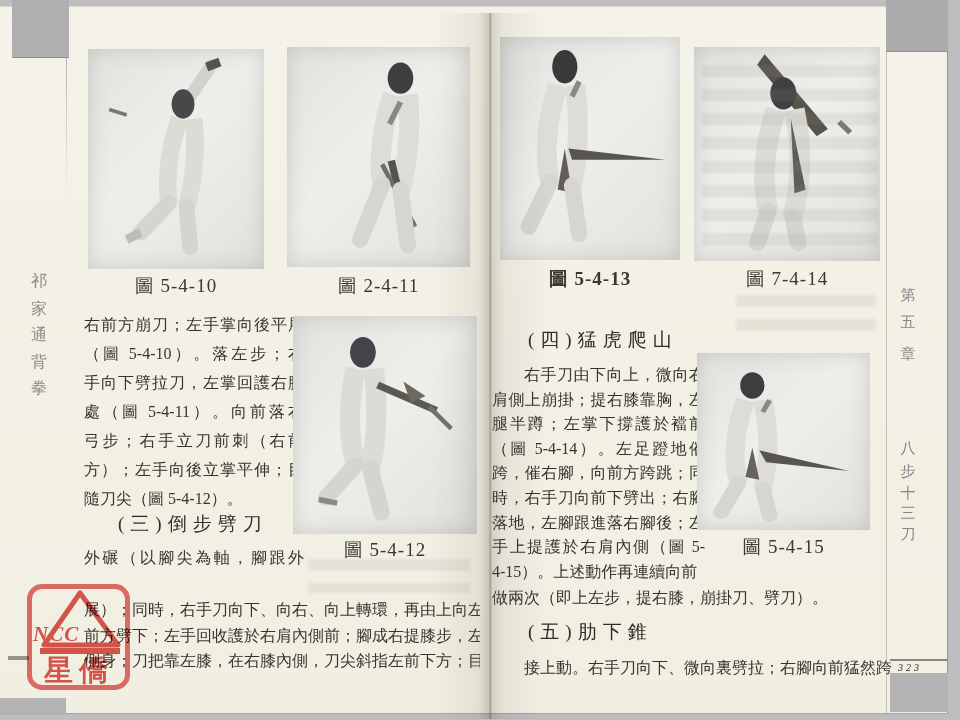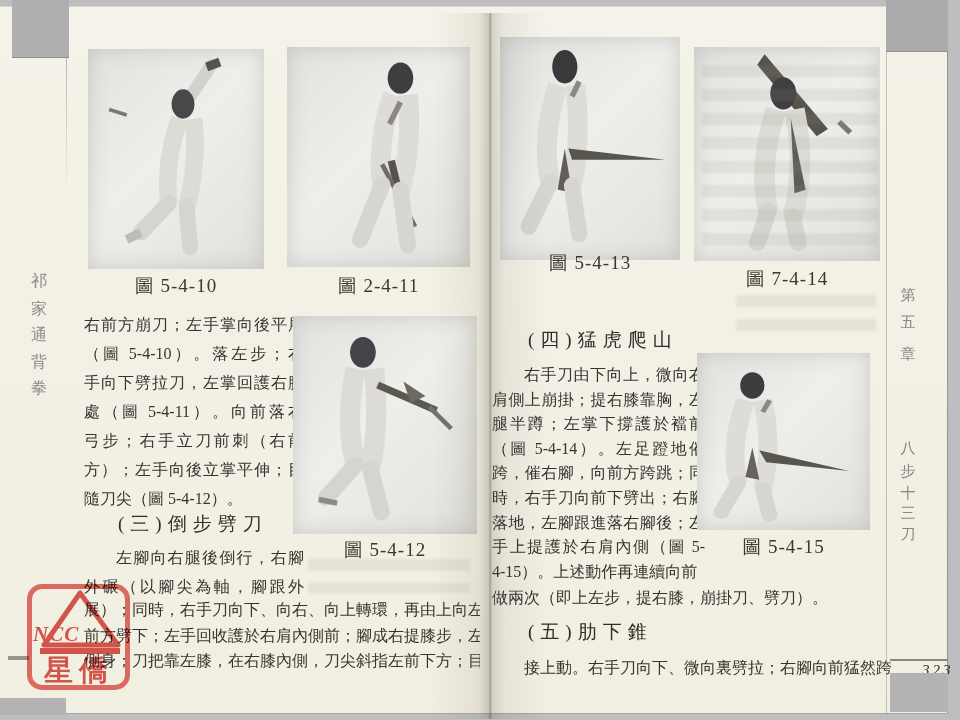--- a/index.html
+++ b/index.html
@@ -59,22 +59,22 @@
   }
 
   
   .vtext{
     position:absolute;writing-mode:vertical-rl;color:#8a8a88;
     font-size:16px;letter-spacing:27px;white-space:nowrap;
   }
   .vtext.small{font-size:15px;color:#85858a;}
   .folio-line{position:absolute;left:890px;top:652px;width:58px;height:2px;background:#88877f;}
   .folio{
-    position:absolute;left:898px;top:655px;font-style:italic;font-size:15px;
-    letter-spacing:3px;color:#2c2c28;margin-left:24px;
+    position:absolute;left:898px;top:655px;font-style:italic;font-size:10px;
+    letter-spacing:3px;color:#2c2c28;
   }
 
   
   .ghost{
     position:absolute;pointer-events:none;filter:blur(1.5px);
     background:repeating-linear-gradient(to bottom,rgba(150,148,136,0.14) 0 12px,rgba(0,0,0,0) 12px 24px);
   }
 
   
   .stamp{
@@ -139,21 +139,20 @@
           <line x1="46" y1="38" x2="78" y2="52" stroke="#5a584f" stroke-width="4"></line>
           <path d="M60 36 L72 44 L64 48 Z" fill="#6b6960"></path>
           <line x1="74" y1="50" x2="86" y2="62" stroke="#74726a" stroke-width="2.5"></line>
           <path d="M34 82 L18 100 M42 84 L48 108" stroke="#d5d4ce" stroke-width="9" fill="none" stroke-linecap="round"></path>
           <line x1="14" y1="101" x2="24" y2="103" stroke="#8c8a83" stroke-width="3"></line>
         </svg>
       </div>
       <div class="caption" style="left:293px;top:530px;width:184px;">圖 5-4-12</div>
 
       <div class="col" style="left:84px;top:536px;width:220px;">
-        <div class="tline indent">左腳向右腿後倒行，右腳</div>
         <div class="tline">外碾（以腳尖為軸，腳跟外</div>
       </div>
       <div class="col wide" style="left:84px;top:590px;width:396px;">
         <div class="tline">展）；同時，右手刀向下、向右、向上轉環，再由上向左</div>
         <div class="tline">前方劈下；左手回收護於右肩內側前；腳成右提膝步，左</div>
         <div class="tline">側身；刀把靠左膝，在右膝內側，刀尖斜指左前下方；目</div>
       </div>
     </div>
 
     <div>
@@ -173,21 +172,21 @@
         <svg viewBox="0 0 100 120" preserveAspectRatio="none">
           <path d="M38 4 L72 46 L66 50 L34 10 Z" fill="#55534b"></path>
           <ellipse cx="48" cy="26" rx="7" ry="9" fill="#413f42"></ellipse>
           <path d="M44 35 C38 55 36 75 40 92 M54 35 C58 55 58 76 53 95" stroke="#dcdbd5" stroke-width="11" fill="none"></path>
           <path d="M52 40 L60 80 L54 82 Z" fill="#5e5c55"></path>
           <line x1="78" y1="42" x2="84" y2="48" stroke="#7a7870" stroke-width="3"></line>
           <path d="M40 92 L34 110 M53 95 L56 110" stroke="#d5d4ce" stroke-width="9" fill="none" stroke-linecap="round"></path>
         </svg>
       </div>
 
-      <div class="caption" style="left:500px;top:243px;width:180px;">圖 5-4-13</div>
+      <div class="caption" style="left:500px;top:259px;width:180px;font-weight:bold;">圖 5-4-13</div>
       <div class="caption" style="left:694px;top:259px;width:186px;">圖 7-4-14</div>
 
       <div class="heading" style="left:528px;top:320px;">(四)猛虎爬山</div>
 
       <div class="col tight" style="left:492px;top:356px;width:213px;">
         <div class="tline indent">右手刀由下向上，微向右</div>
         <div class="tline">肩側上崩掛；提右膝靠胸，左</div>
         <div class="tline">腿半蹲；左掌下撐護於襠前</div>
         <div class="tline">（圖 5-4-14）。左足蹬地催</div>
         <div class="tline">跨，催右腳，向前方跨跳；同</div>

